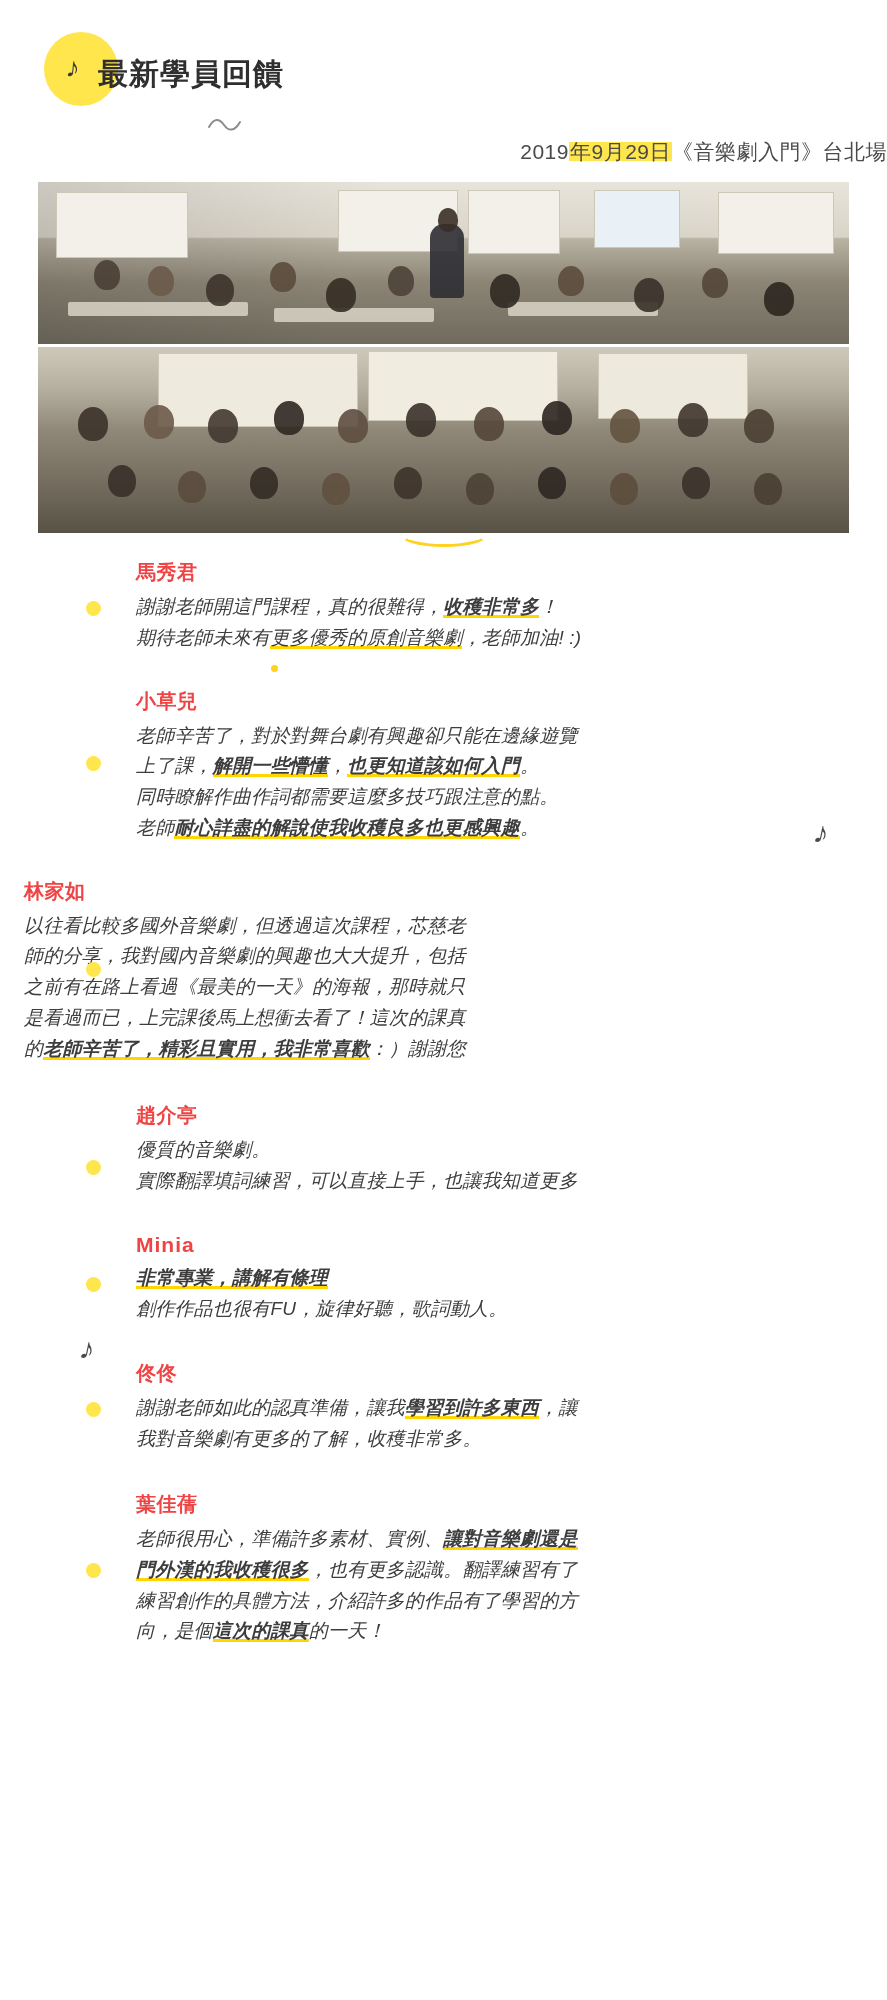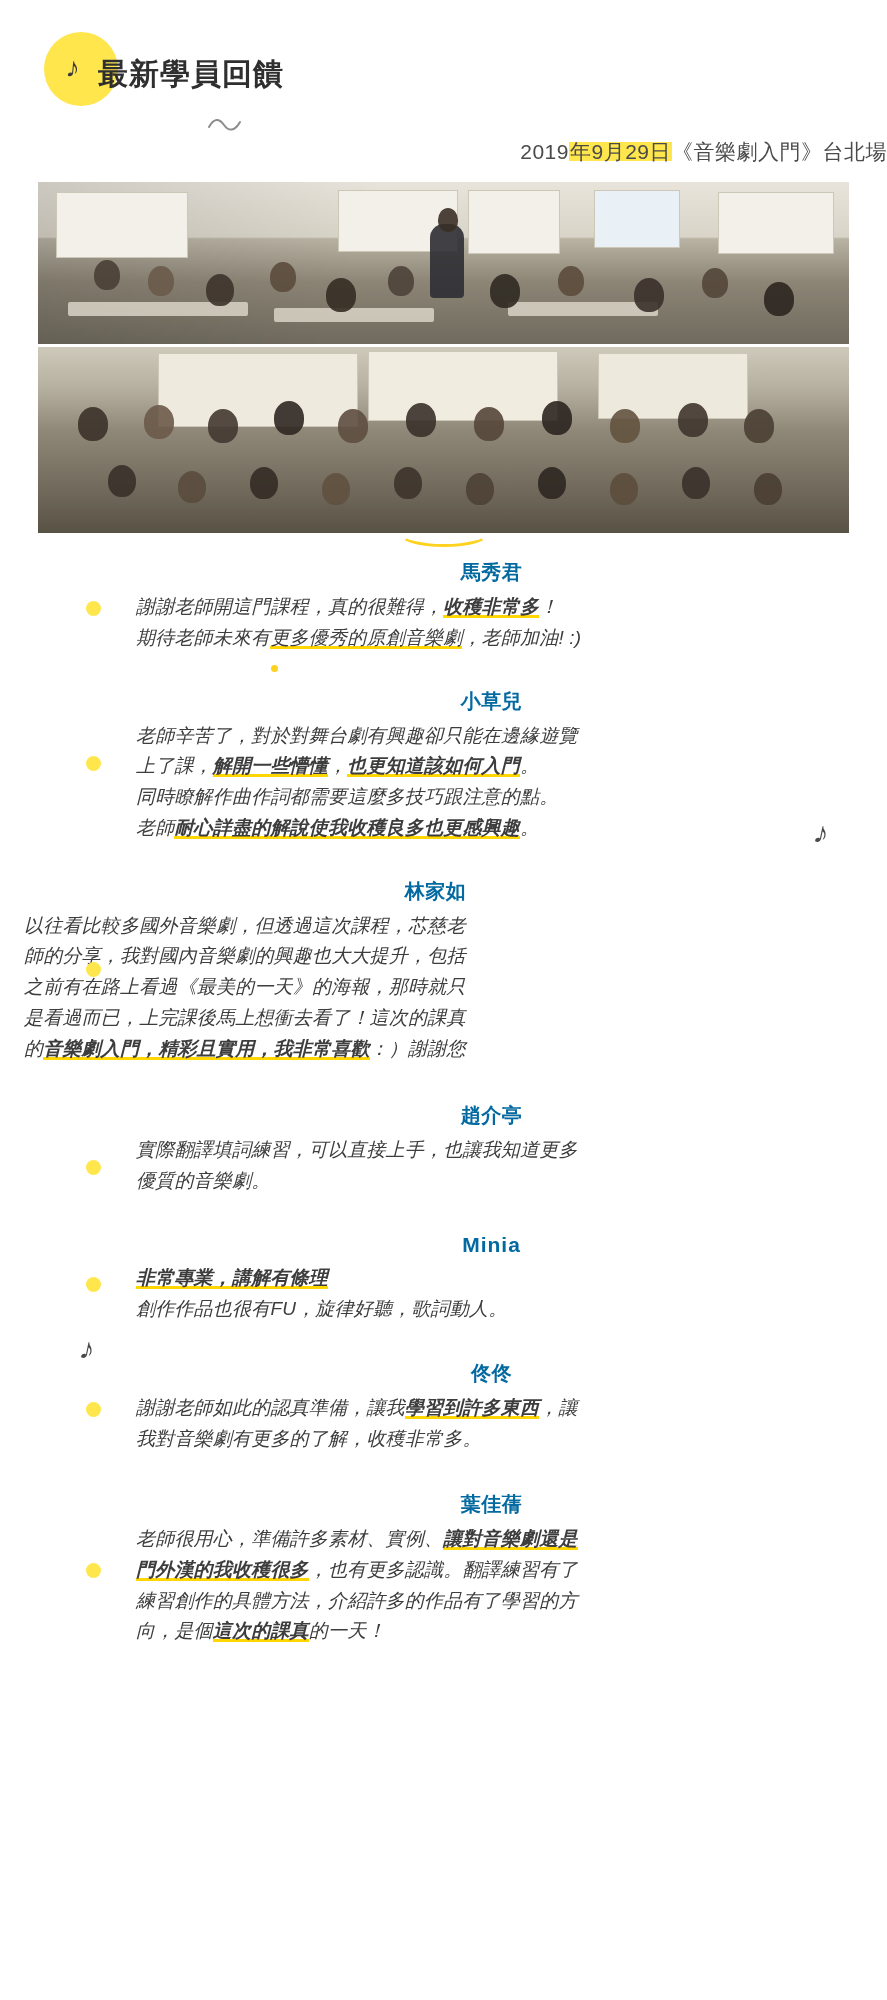--- a/index.html
+++ b/index.html
@@ -159,24 +159,23 @@
     position: absolute;
     left: 86px;
     width: 15px;
     height: 15px;
     border-radius: 50%;
     background: #ffe64d;
   }
   .name {
     font-size: 20px;
     font-weight: bold;
-    color: #0369a1;
+    color: #ef4444;
     margin-bottom: 6px;
     letter-spacing: 0.5px;
-    text-align: center;
   }
   .name.latin { font-weight: bold; font-size: 21px; letter-spacing: 1px; }
   .text {
     font-size: 19px;
     line-height: 1.62;
     color: #3d3d3d;
     letter-spacing: 0.2px;
     font-style: italic;
   }
   .text .line { display: block; white-space: nowrap; }
@@ -296,30 +295,30 @@
     </div>
 
     <div class="item" style="margin-top:34px;padding-left:24px;">
       <div class="bullet" style="top:84px;"></div>
       <div class="name">林家如</div>
       <div class="text">
         <span class="line">以往看比較多國外音樂劇，但透過這次課程，芯慈老</span>
         <span class="line">師的分享，我對國內音樂劇的興趣也大大提升，包括</span>
         <span class="line">之前有在路上看過《最美的一天》的海報，那時就只</span>
         <span class="line">是看過而已，上完課後馬上想衝去看了！這次的課真</span>
-        <span class="line">的<span class="b u-yellow">音樂劇入門，精彩且實用，我非常喜歡</span>：）謝謝您</span>
+        <span class="line">的<span class="b u-yellow">老師辛苦了，精彩且實用，我非常喜歡</span>：）謝謝您</span>
       </div>
     </div>
 
     <div class="item" style="margin-top:38px;">
       <div class="bullet" style="top:58px;"></div>
       <div class="name">趙介亭</div>
       <div class="text">
+        <span class="line">優質的音樂劇。</span>
         <span class="line">實際翻譯填詞練習，可以直接上手，也讓我知道更多</span>
-        <span class="line">優質的音樂劇。</span>
       </div>
     </div>
 
     <div class="item" style="margin-top:36px;">
       <div class="bullet" style="top:44px;"></div>
       <div class="name latin">Minia</div>
       <div class="text">
         <span class="line"><span class="b u-yellow">非常專業，講解有條理</span></span>
         <span class="line">創作作品也很有FU，旋律好聽，歌詞動人。</span>
       </div>

